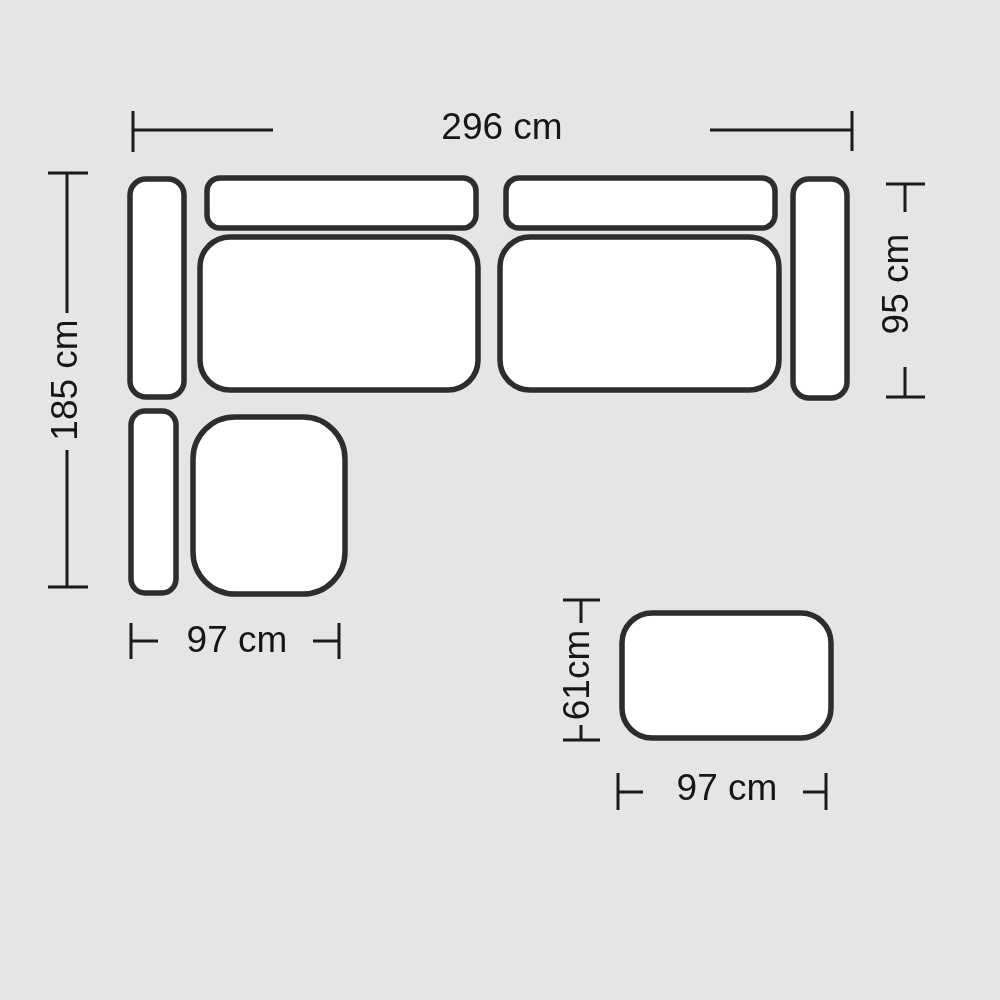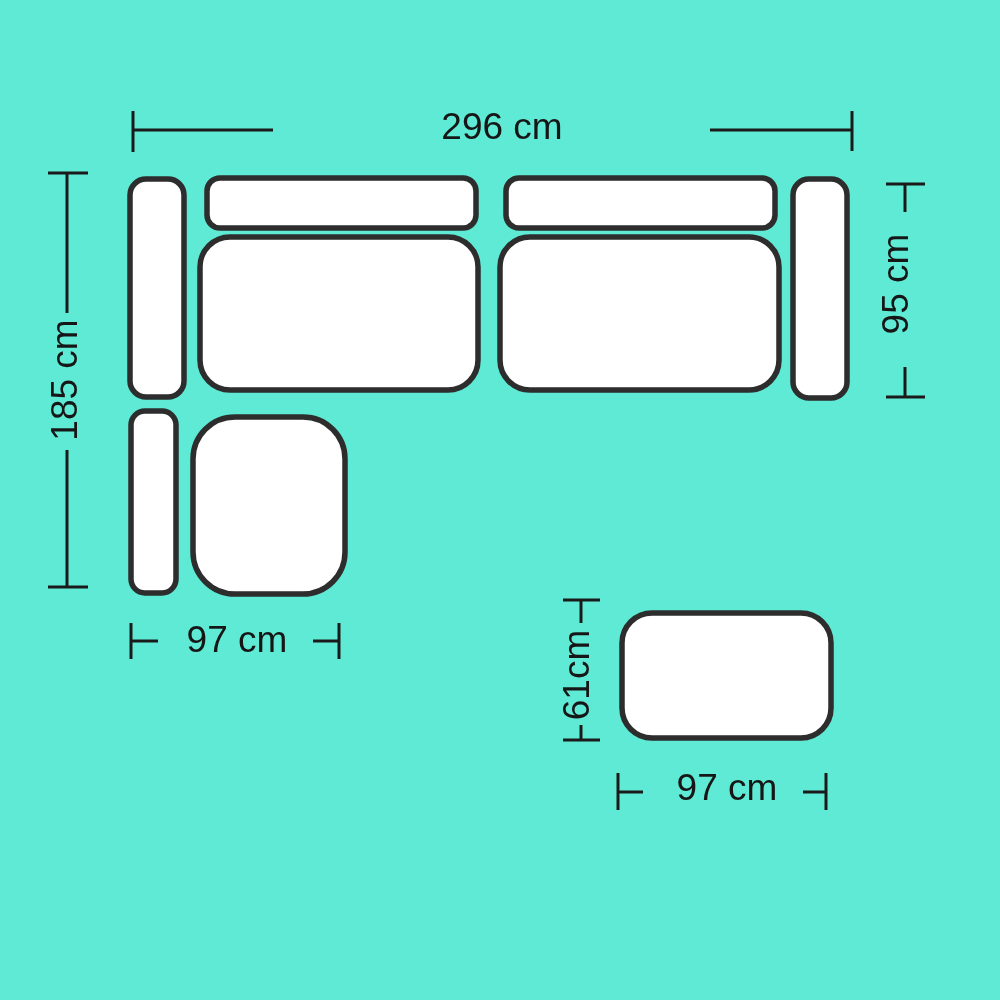--- a/index.html
+++ b/index.html
@@ -7,21 +7,21 @@
     padding: 0;
     width: 1000px;
     height: 1000px;
     background: #ffffff;
     overflow: hidden;
   }
   .stage {
     position: relative;
     width: 1000px;
     height: 1000px;
-    background: #5eead4;
+    background: #e5e5e5;
   }
   svg { display: block; }
   .furniture rect {
     fill: #ffffff;
     stroke: #2d2d2d;
     stroke-width: 5.5;
   }
   .dims line {
     stroke: #1a1a1a;
     stroke-width: 3;

